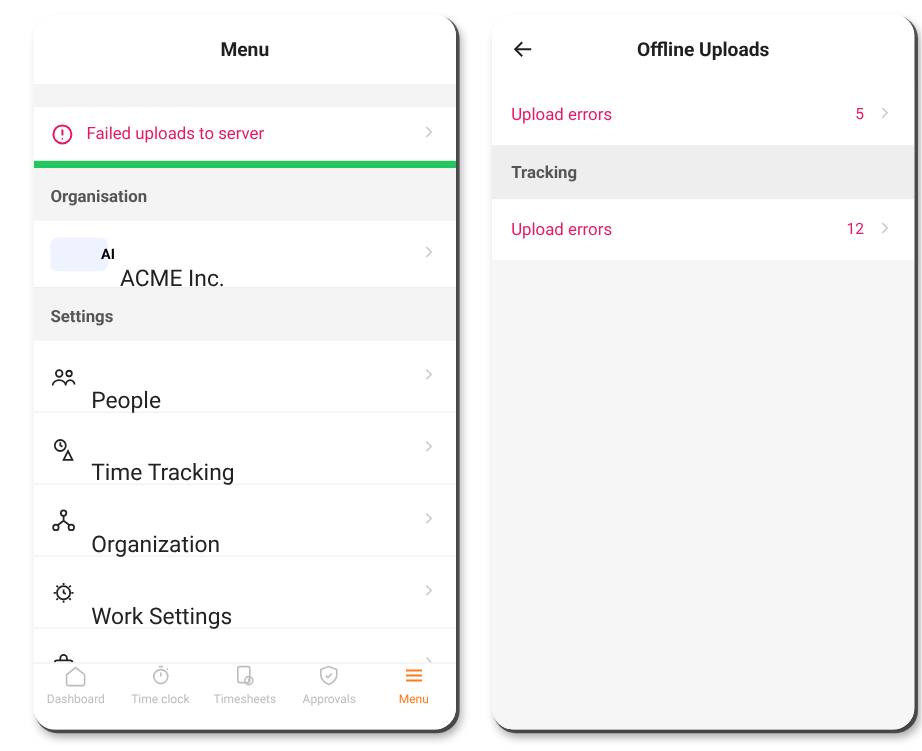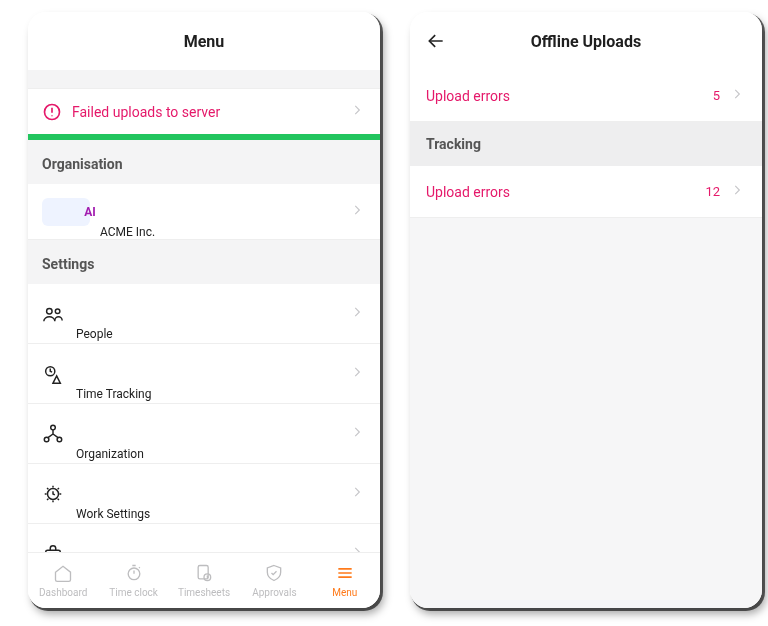--- a/index.html
+++ b/index.html
@@ -86,39 +86,39 @@
   .row{
     background:#fff;
     border-bottom:1px solid #eee;
     display:flex;
     align-items:center;
     padding:0 14px;
     height:60px;
     cursor:pointer;
   }
   .row .icon-wrap{width:34px;display:flex;align-items:center;}
-  .row .row-label{flex:1;font-size:12px;color:#222;margin-top:40px;}
+  .row .row-label{flex:1;font-size:19px;color:#222;margin-top:40px;}
   .org-badge{
     width:28px;height:28px;border-radius:6px;
     background:#eef3ff;
-    color:#a21caf;
+    color:#000000;
     font-weight:700;
     font-size:12px;
     display:flex;align-items:center;justify-content:center;
     margin-right:10px;
     padding-left:48px;
   }
 
   .tabbar{
     position:absolute;left:0;right:0;bottom:0;height:56px;
     background:#fff;border-top:1px solid #eee;
     display:flex;
   }
   .tab{
-    flex:1;display:flex;flex-direction:column;align-items:center;justify-content:center;
+    flex:1;display:flex;flex-direction:column;align-items:center;
     font-size:10px;color:#bdbdbf;cursor:pointer;gap:2px;
   }
   .tab.active{color:#ff7a1a;}
   .tab svg{width:20px;height:20px;}
 
   
   .section-header-r{
     background:#eeeeef;
     padding:14px 16px;
     font-size:14px;

